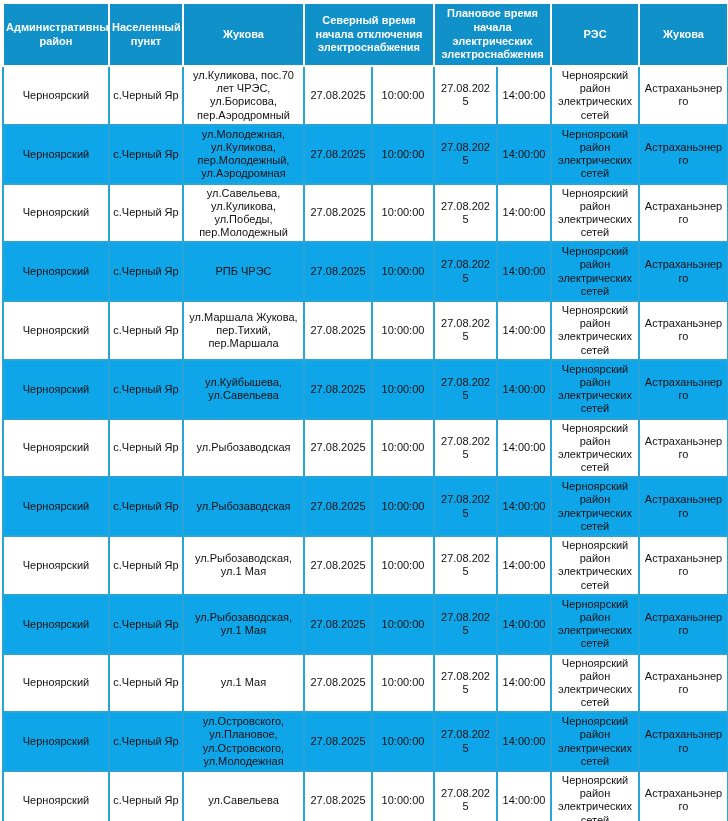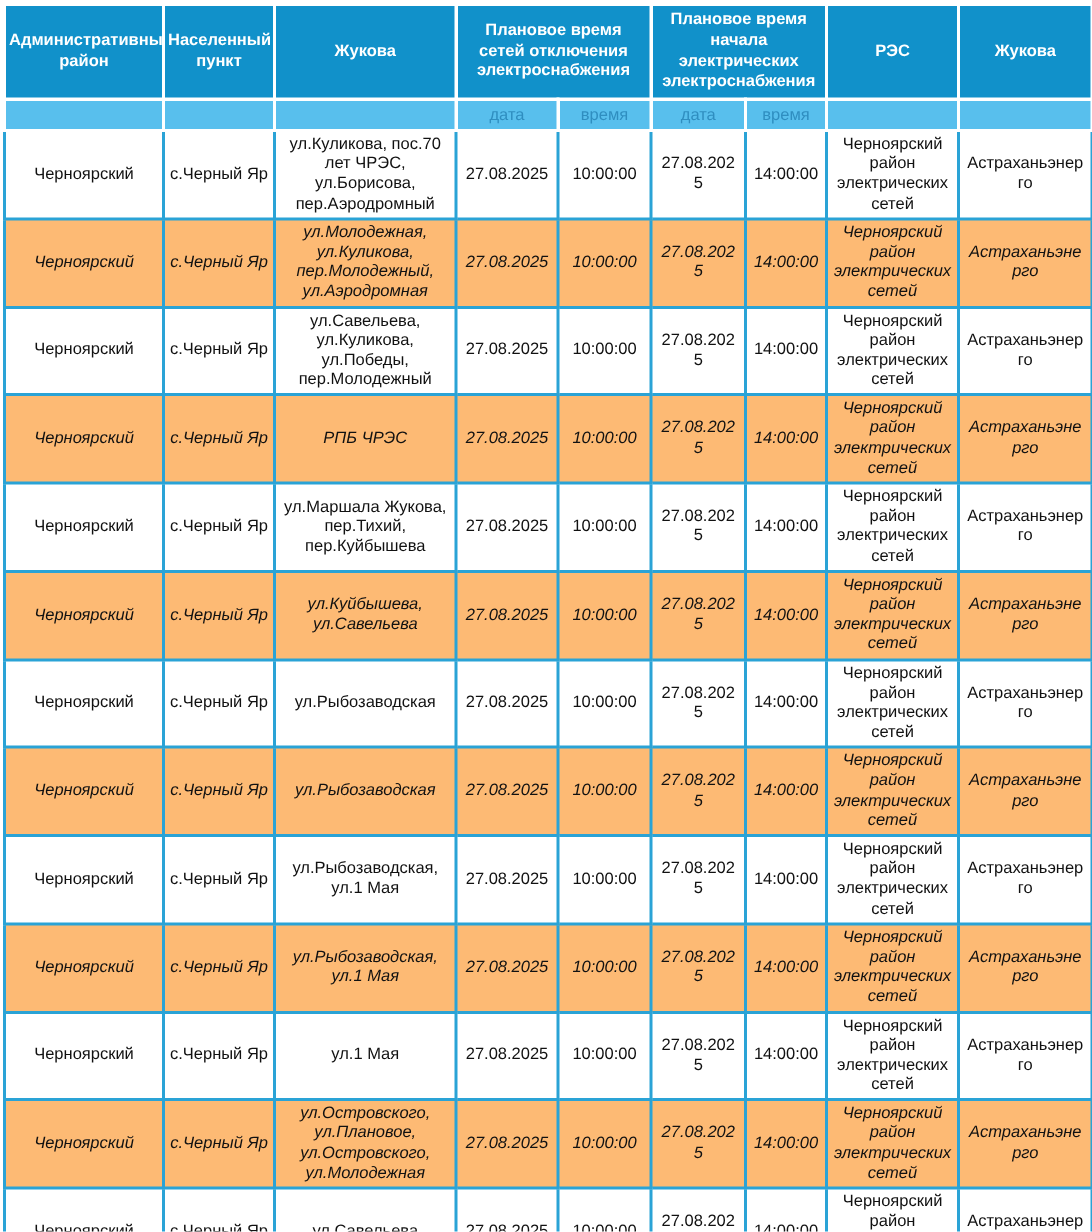--- a/index.html
+++ b/index.html
@@ -52,22 +52,21 @@
     text-align: center;
     vertical-align: middle;
     font-size: 11px;
     color: #111111;
     line-height: 1.2;
     padding: 2px 3px;
     height: 44px;
     word-wrap: break-word;
   }
   tbody tr.alt td {
-    background: #fdba74;
-    font-style: italic;
+    background: #0ea5e9;
   }
 </style>
 </head>
 <body>
 
 <div class="page">
   <table class="outage">
     <colgroup>
       <col style="width:106px">
       <col style="width:74px">
@@ -77,36 +76,25 @@
       <col style="width:63px">
       <col style="width:54px">
       <col style="width:88px">
       <col style="width:89px">
     </colgroup>
     <thead>
       <tr class="main-head">
         <th>Административный район</th>
         <th>Населенный пункт</th>
         <th>Жукова</th>
-        <th colspan="2">Плановое время сетей отключения электроснабжения</th>
+        <th colspan="2">Северный время начала отключения электроснабжения</th>
         <th colspan="2">Плановое время начала электрических электроснабжения</th>
         <th>РЭС</th>
         <th>Жукова</th>
       </tr>
-      <tr class="sub-head">
-        <th></th>
-        <th></th>
-        <th></th>
-        <th>дата</th>
-        <th>время</th>
-        <th>дата</th>
-        <th>время</th>
-        <th></th>
-        <th></th>
-      </tr>
     </thead>
     <tbody>
         <tr>
           <td>Черноярский</td>
           <td>с.Черный Яр</td>
           <td>ул.Куликова, пос.70 лет ЧРЭС, ул.Борисова, пер.Аэродромный</td>
           <td>27.08.2025</td>
           <td>10:00:00</td>
           <td>27.08.2025</td>
           <td>14:00:00</td>
@@ -142,21 +130,21 @@
           <td>27.08.2025</td>
           <td>10:00:00</td>
           <td>27.08.2025</td>
           <td>14:00:00</td>
           <td>Черноярский район электрических сетей</td>
           <td>Астраханьэнерго</td>
         </tr>
         <tr>
           <td>Черноярский</td>
           <td>с.Черный Яр</td>
-          <td>ул.Маршала Жукова, пер.Тихий, пер.Куйбышева</td>
+          <td>ул.Маршала Жукова, пер.Тихий, пер.Маршала</td>
           <td>27.08.2025</td>
           <td>10:00:00</td>
           <td>27.08.2025</td>
           <td>14:00:00</td>
           <td>Черноярский район электрических сетей</td>
           <td>Астраханьэнерго</td>
         </tr>
         <tr class="alt">
           <td>Черноярский</td>
           <td>с.Черный Яр</td>

